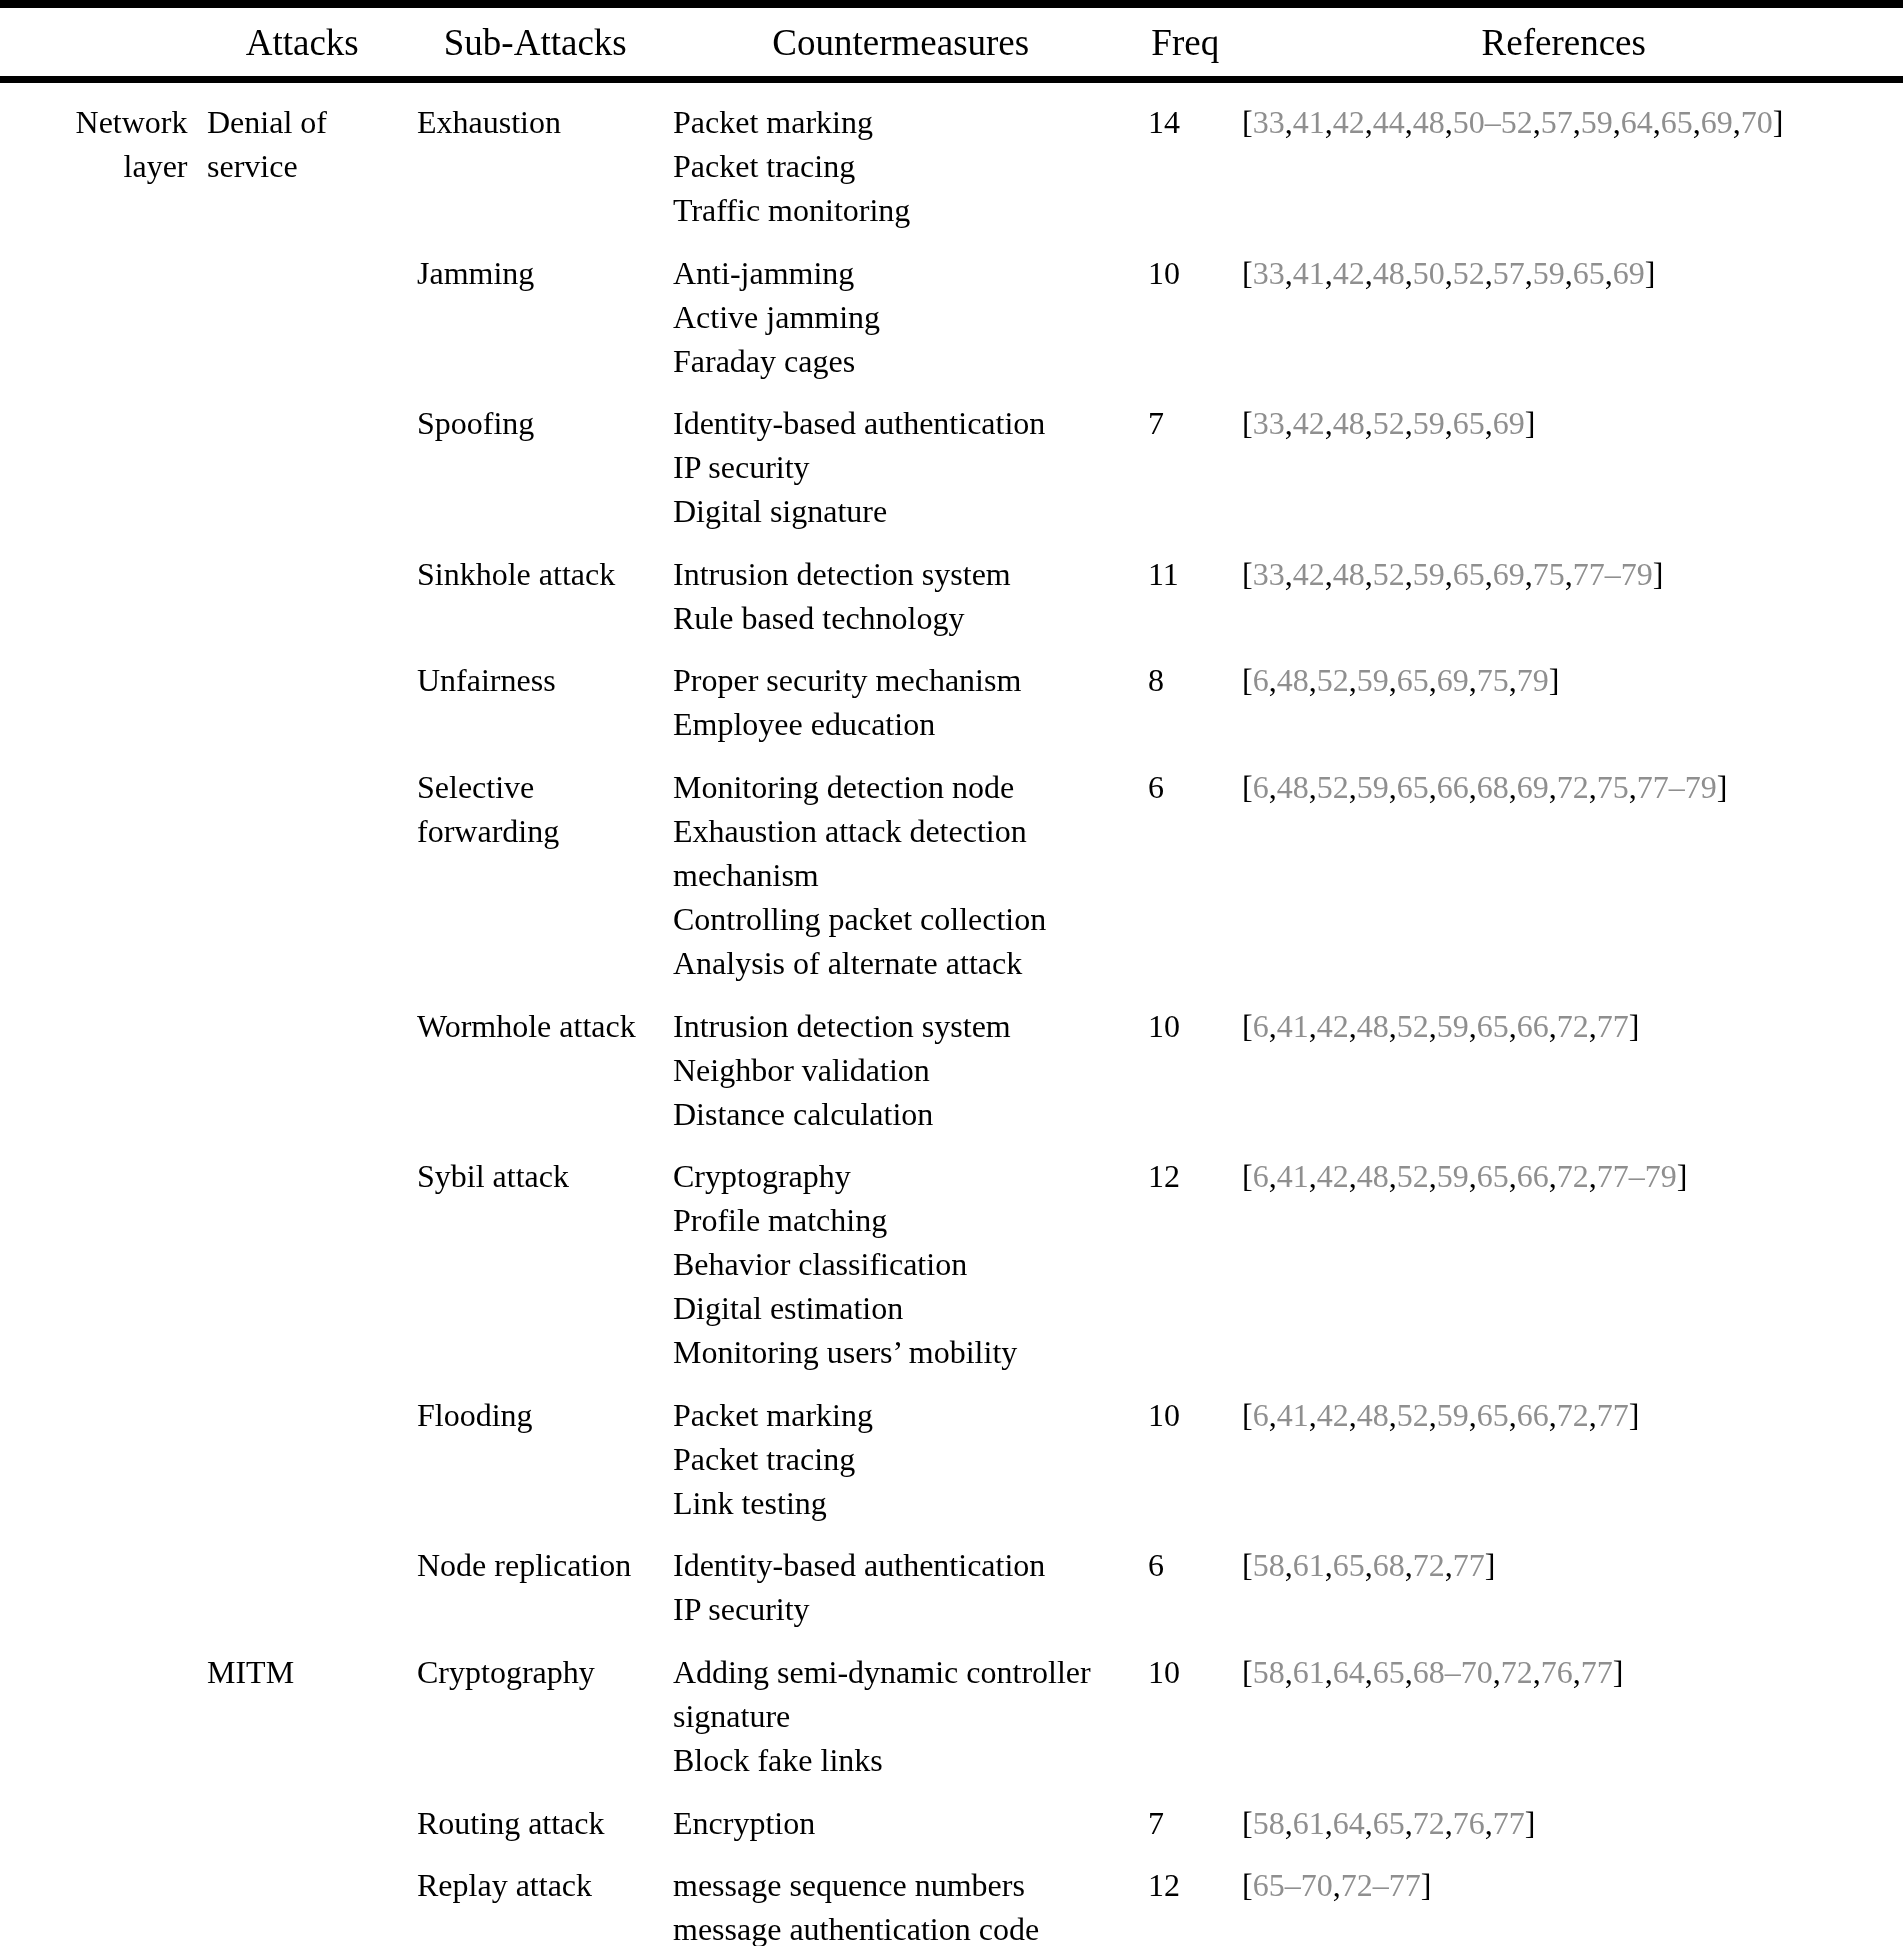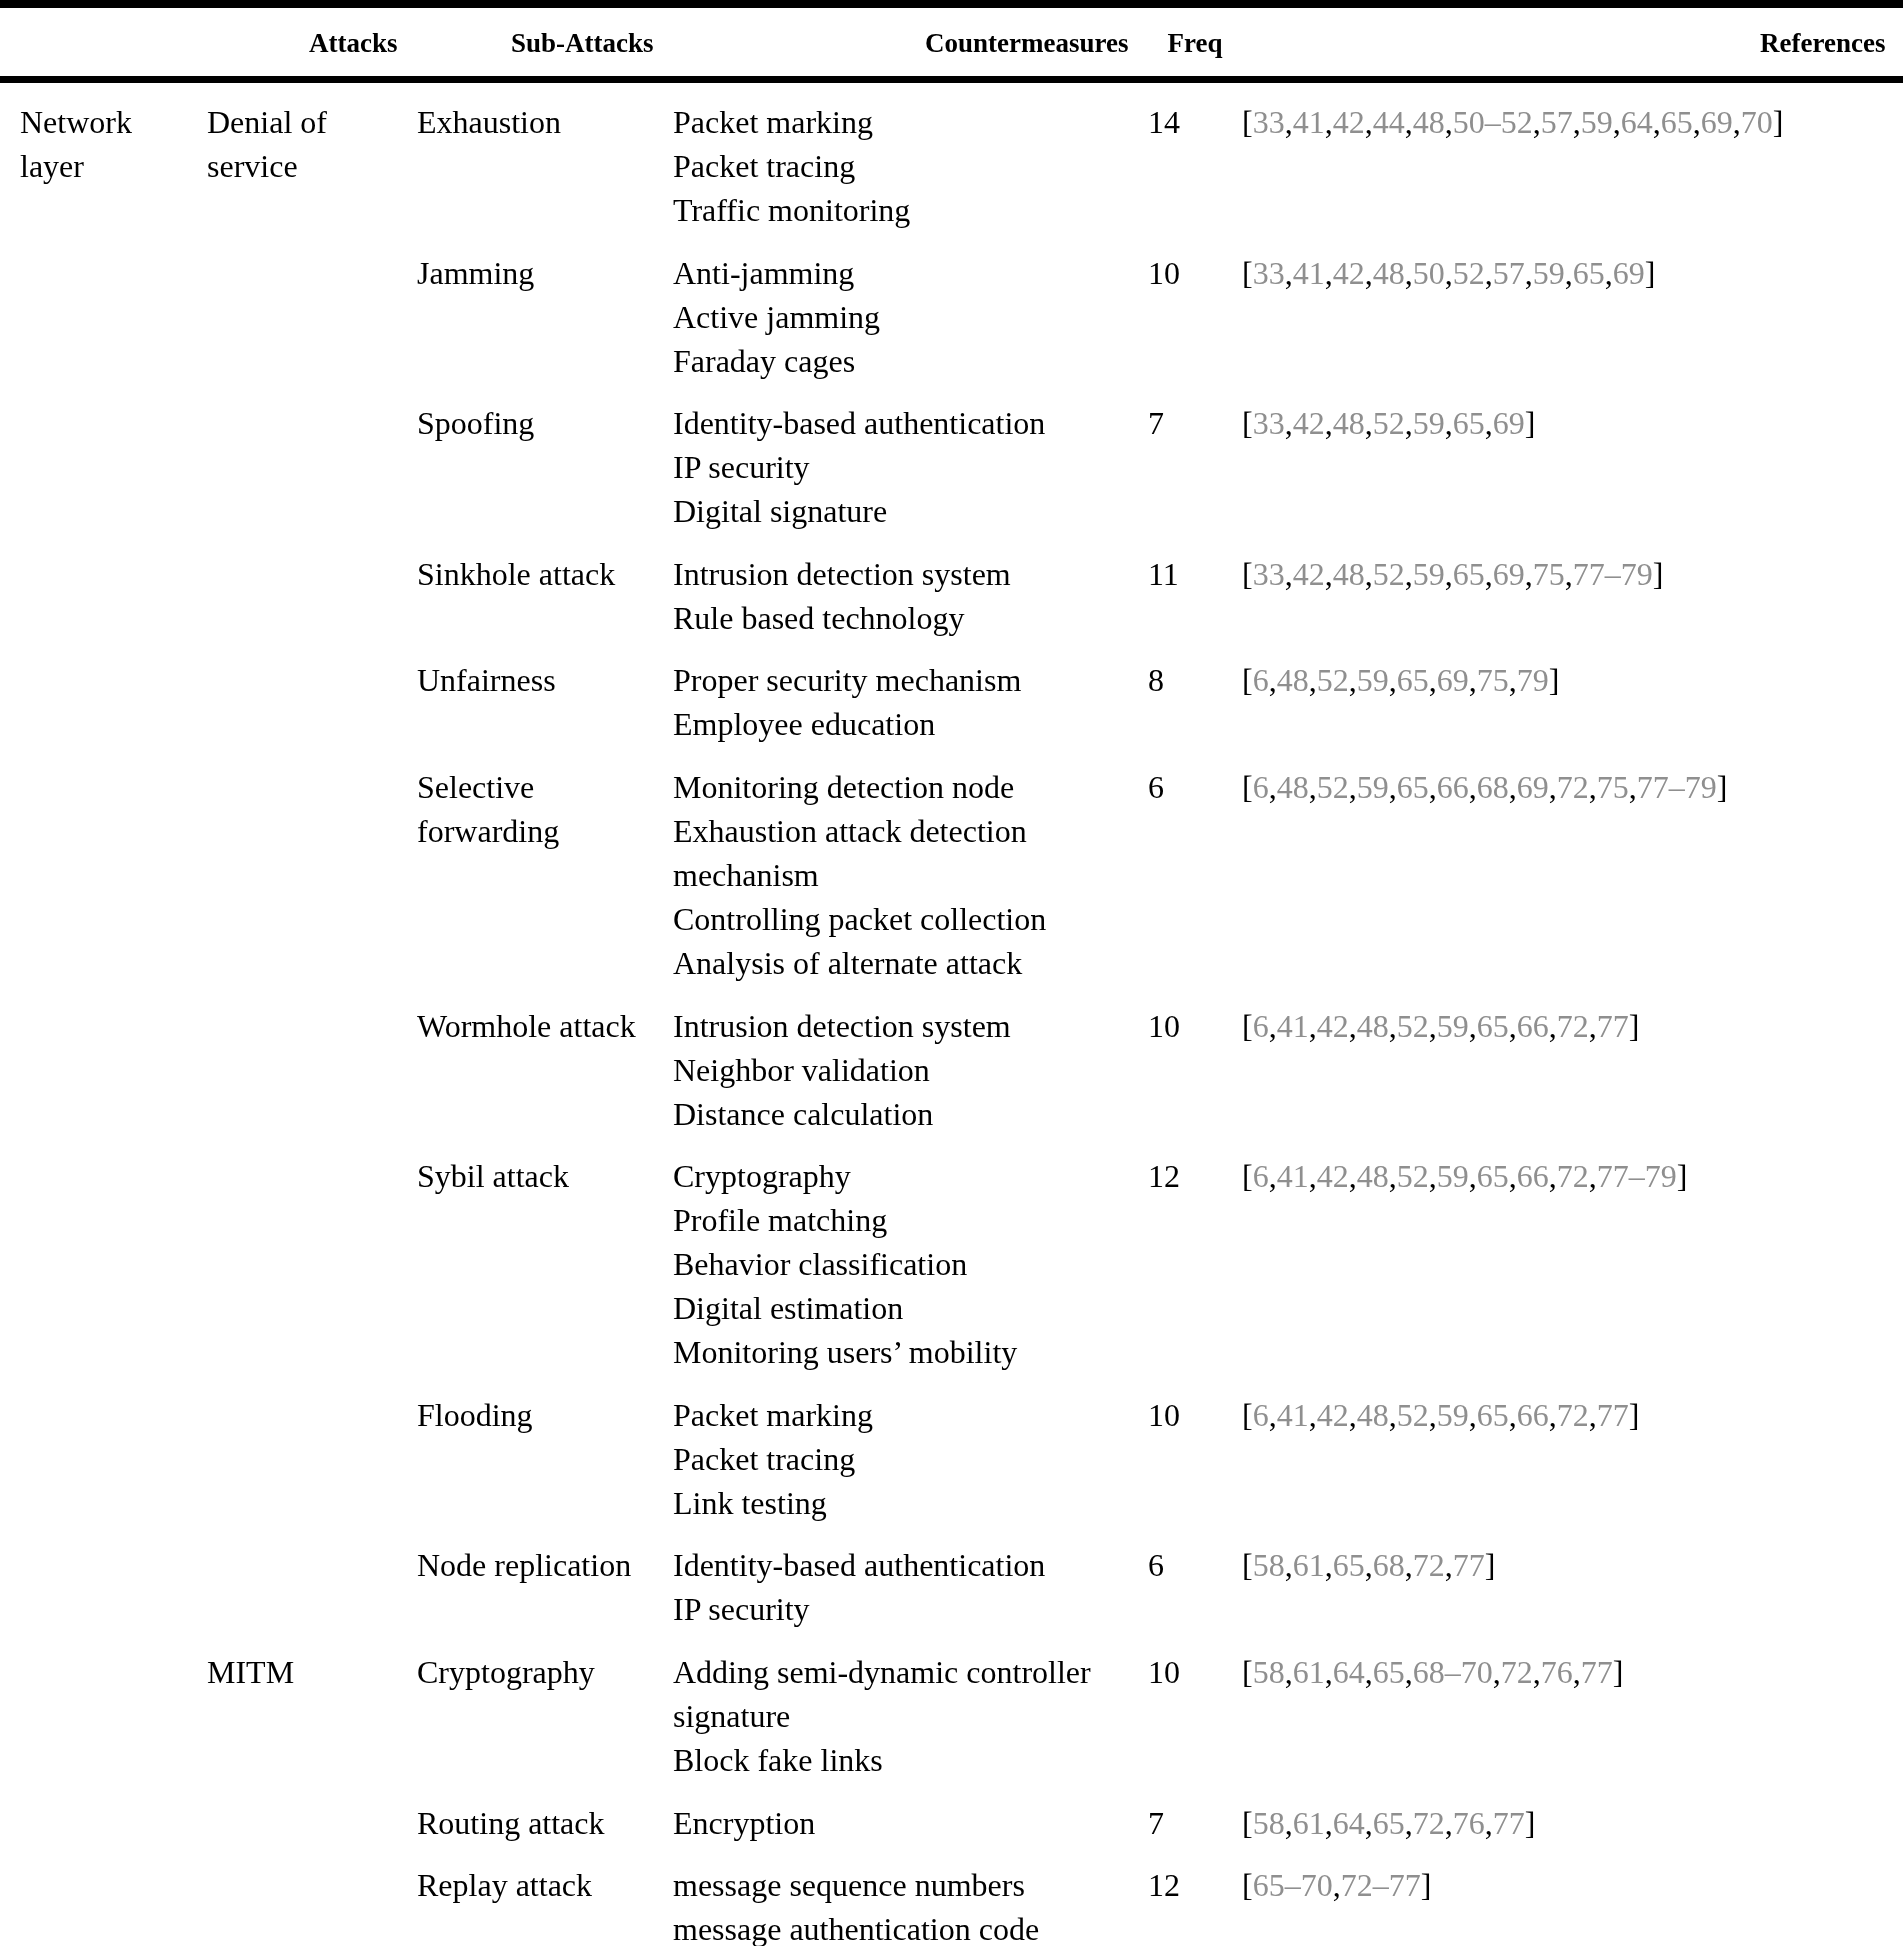--- a/index.html
+++ b/index.html
@@ -24,35 +24,35 @@
     border-bottom: 10.7px solid #000000;
   }
   table.paper-table col.c1 { width: 207px; }
   table.paper-table col.c2 { width: 210px; }
   table.paper-table col.c3 { width: 256px; }
   table.paper-table col.c4 { width: 475px; }
   table.paper-table col.c5 { width: 94px;  }
   table.paper-table col.c6 { width: 663px; }
 
   thead th {
-    text-align: right;
+    text-align: center;
     vertical-align: top;
-    font-weight: bold;
-    font-size: 27px;
+    font-weight: normal;
+    font-size: 37px;
     padding: 12.7px 19.5px 11.7px 0;
     border-bottom: 7.8px solid #000000;
   }
   thead th:first-child { padding-left: 29px; }
 
   tbody td {
     text-align: left;
     vertical-align: top;
     padding: 16.6px 19.5px 2px 0;
   }
-  tbody td:first-child { padding-left: 20px; }
+  tbody td:first-child { padding-left: 38px; text-align: right; }
 
   .cm-line { display: block; }
 
   .ref-num {
     color: #8f8f8f;
     text-decoration: none;
     cursor: pointer;
   }
   .ref-punct { color: #000000; }
 </style>

